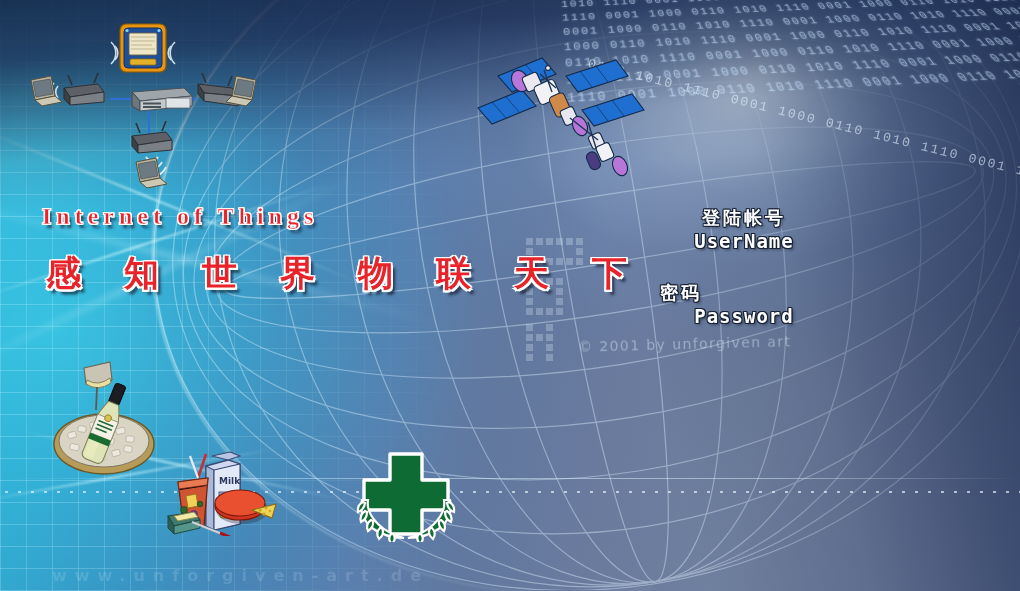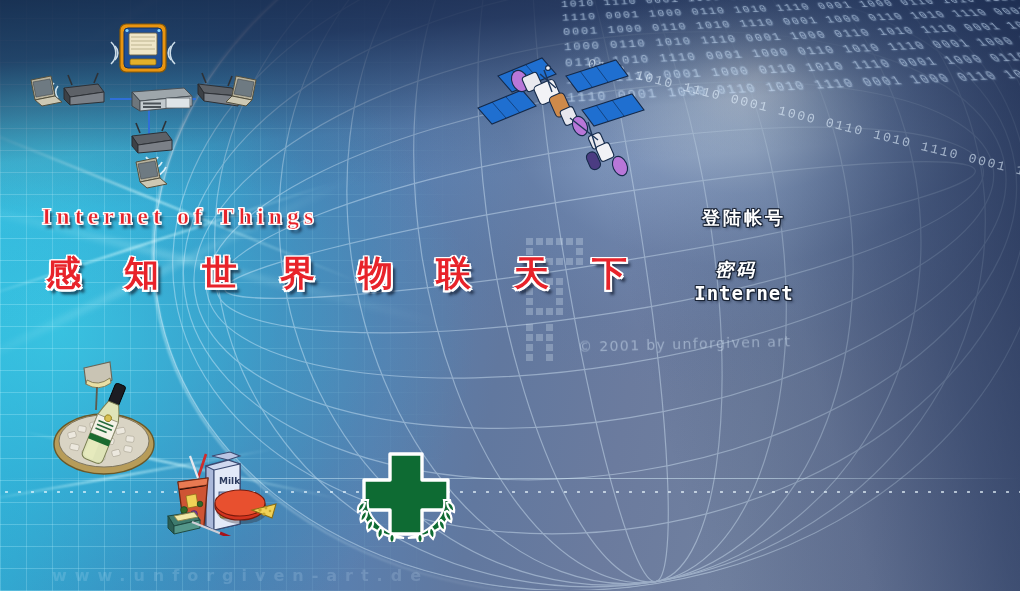--- a/index.html
+++ b/index.html
@@ -256,21 +256,21 @@
     letter-spacing: 1px;
     color: #ffffff;
     text-shadow:
       1px 0 0 #1a2436, -1px 0 0 #1a2436, 0 1px 0 #1a2436, 0 -1px 0 #1a2436,
       1px 1px 0 #1a2436, -1px -1px 0 #1a2436, 1px -1px 0 #1a2436, -1px 1px 0 #1a2436,
       2px 2px 3px rgba(10,18,34,0.55);
     line-height: 23px;
   }
   #login-user { }
   #login-pass { margin-top: 28px; }
-  #login-pass .lg-cn { display: block; text-align: center; padding-right: 16px; font-style: italic; }
+  #login-pass .lg-cn { display: block; text-align: left; padding-right: 16px; }
 
   
 
   #wm-sig {
     position: absolute;
     left: 578px; top: 336px;
     font-family: "DejaVu Sans", sans-serif;
     font-size: 14px;
     letter-spacing: 1.4px;
     color: rgba(225,240,255,0.42);
@@ -667,20 +667,21 @@
       <path d="M69,84 q4,5 -1,10 q-5,-6 -1,-10 Z"></path>
     </g>
   </svg>
 
   <div id="title-en">Internet of Things</div>
   <div id="title-cn">感 知 世 界   物 联 天 下</div>
 
   <div id="login">
     <div id="login-user">
       <div class="lg-cn">登陆帐号</div>
+      <div class="lg-en">UserName</div>
     </div>
     <div id="login-pass">
       <div class="lg-cn">密码</div>
-      <div class="lg-en">Internet</div>
+      <div class="lg-en">Password</div>
     </div>
   </div>
 
 </div>
 
 </body></html>

